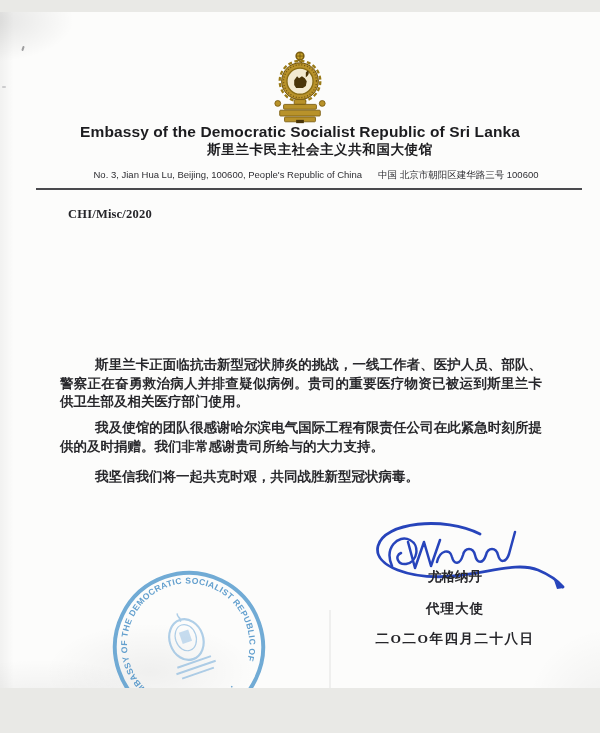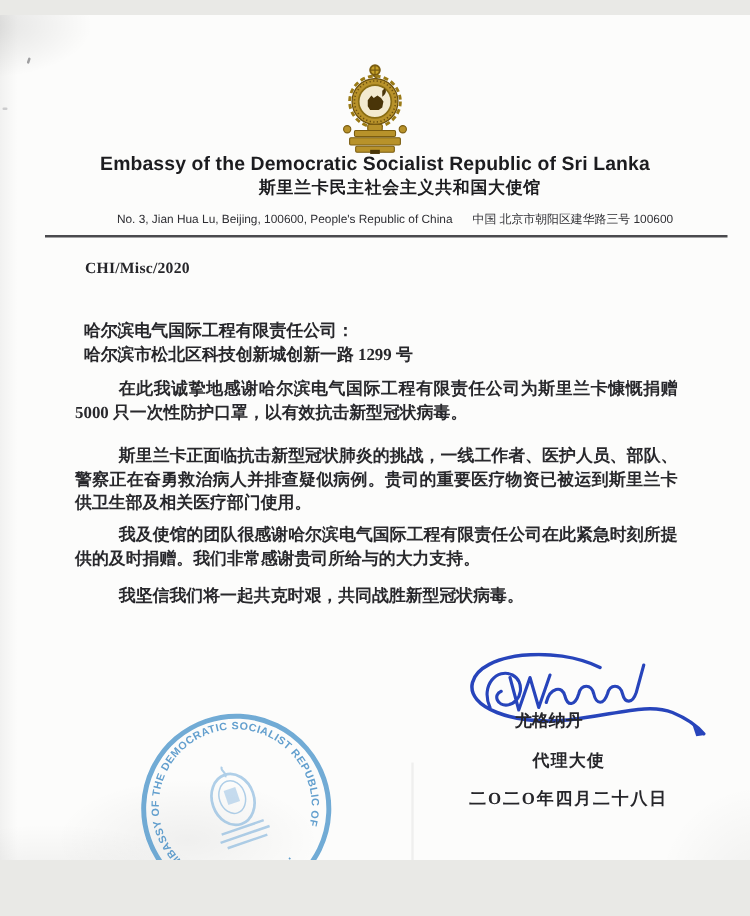--- a/index.html
+++ b/index.html
@@ -35,21 +35,21 @@
   .addr .gap{display:inline-block;width:16px;}
   .rule{position:absolute;left:36px;top:176px;width:546px;height:2px;background:#4a4a4e;}
   .ref{position:absolute;left:68px;top:195px;font-size:12.5px;font-weight:bold;letter-spacing:.2px;}
   .recipient{position:absolute;left:67px;top:243px;font-size:13.5px;font-weight:600;line-height:19px;}
   .para{
     position:absolute;left:60px;width:482px;font-size:13.5px;font-weight:600;
     line-height:18.5px;text-align:justify;text-indent:2.6em;color:#28282c;
   }
   .p1{top:290px;} .p2{top:344px;} .p3{top:407px;} .p4{top:456px;}
   .sig{position:absolute;left:358px;top:510px;}
-  .signer-name{position:absolute;left:324px;top:556px;width:230px;text-align:center;font-size:13.5px;font-weight:600;}
+  .signer-name{position:absolute;left:340px;top:556px;width:230px;text-align:center;font-size:13.5px;font-weight:600;}
   .signer-title{position:absolute;left:340px;top:588px;width:230px;text-align:center;font-size:13.5px;font-weight:600;letter-spacing:1px;}
   .letter-date{position:absolute;left:330px;top:618px;width:250px;text-align:center;font-size:13.5px;font-weight:600;letter-spacing:1.5px;}
   .stamp{position:absolute;left:110px;top:556px;width:158px;height:158px;transform:rotate(-19deg);opacity:.88;}
   .stamp text{font-family:"Liberation Sans","DejaVu Sans",sans-serif;fill:#4e93c8;font-weight:600;}
 </style>
 </head>
 <body>
 
 <div class="page">
 
@@ -86,26 +86,21 @@
   <div class="title-en">Embassy of the Democratic Socialist Republic of Sri Lanka</div>
   <div class="title-zh">斯里兰卡民主社会主义共和国大使馆</div>
 
   <div class="addr">
     <span>No. 3, Jian Hua Lu, Beijing, 100600, People's Republic of China</span><span class="gap"></span><span>中国 北京市朝阳区建华路三号 100600</span>
   </div>
   <div class="rule"></div>
 
   <div class="ref">CHI/Misc/2020</div>
 
-  <div class="recipient">
-    <div>哈尔滨电气国际工程有限责任公司：</div>
-    <div>哈尔滨市松北区科技创新城创新一路 1299 号</div>
-  </div>
 
-  <div class="para p1">在此我诚挚地感谢哈尔滨电气国际工程有限责任公司为斯里兰卡慷慨捐赠 5000 只一次性防护口罩，以有效抗击新型冠状病毒。</div>
   <div class="para p3">我及使馆的团队很感谢哈尔滨电气国际工程有限责任公司在此紧急时刻所提供的及时捐赠。我们非常感谢贵司所给与的大力支持。</div>
   <div class="para p2">斯里兰卡正面临抗击新型冠状肺炎的挑战，一线工作者、医护人员、部队、警察正在奋勇救治病人并排查疑似病例。贵司的重要医疗物资已被运到斯里兰卡供卫生部及相关医疗部门使用。</div>
   <div class="para p4">我坚信我们将一起共克时艰，共同战胜新型冠状病毒。</div>
 
   <svg class="sig" width="210" height="74" viewBox="0 0 210 74">
     <g fill="none" stroke="#2744bb" stroke-linecap="round" stroke-linejoin="round">
       <path stroke-width="2.5" d="M34,44 C26,26 40,12 52,18 C62,23 60,40 48,42 C40,43 36,34 43,31
         M50,20 L57,46 L66,20 L73,44 L82,18
         M79,40 C82,28 92,26 94,35 C96,43 102,43 105,33 C107,25 115,25 117,33 C119,42 125,42 128,33
         C130,25 138,25 140,33 C142,41 148,41 151,32 L157,10"></path>

